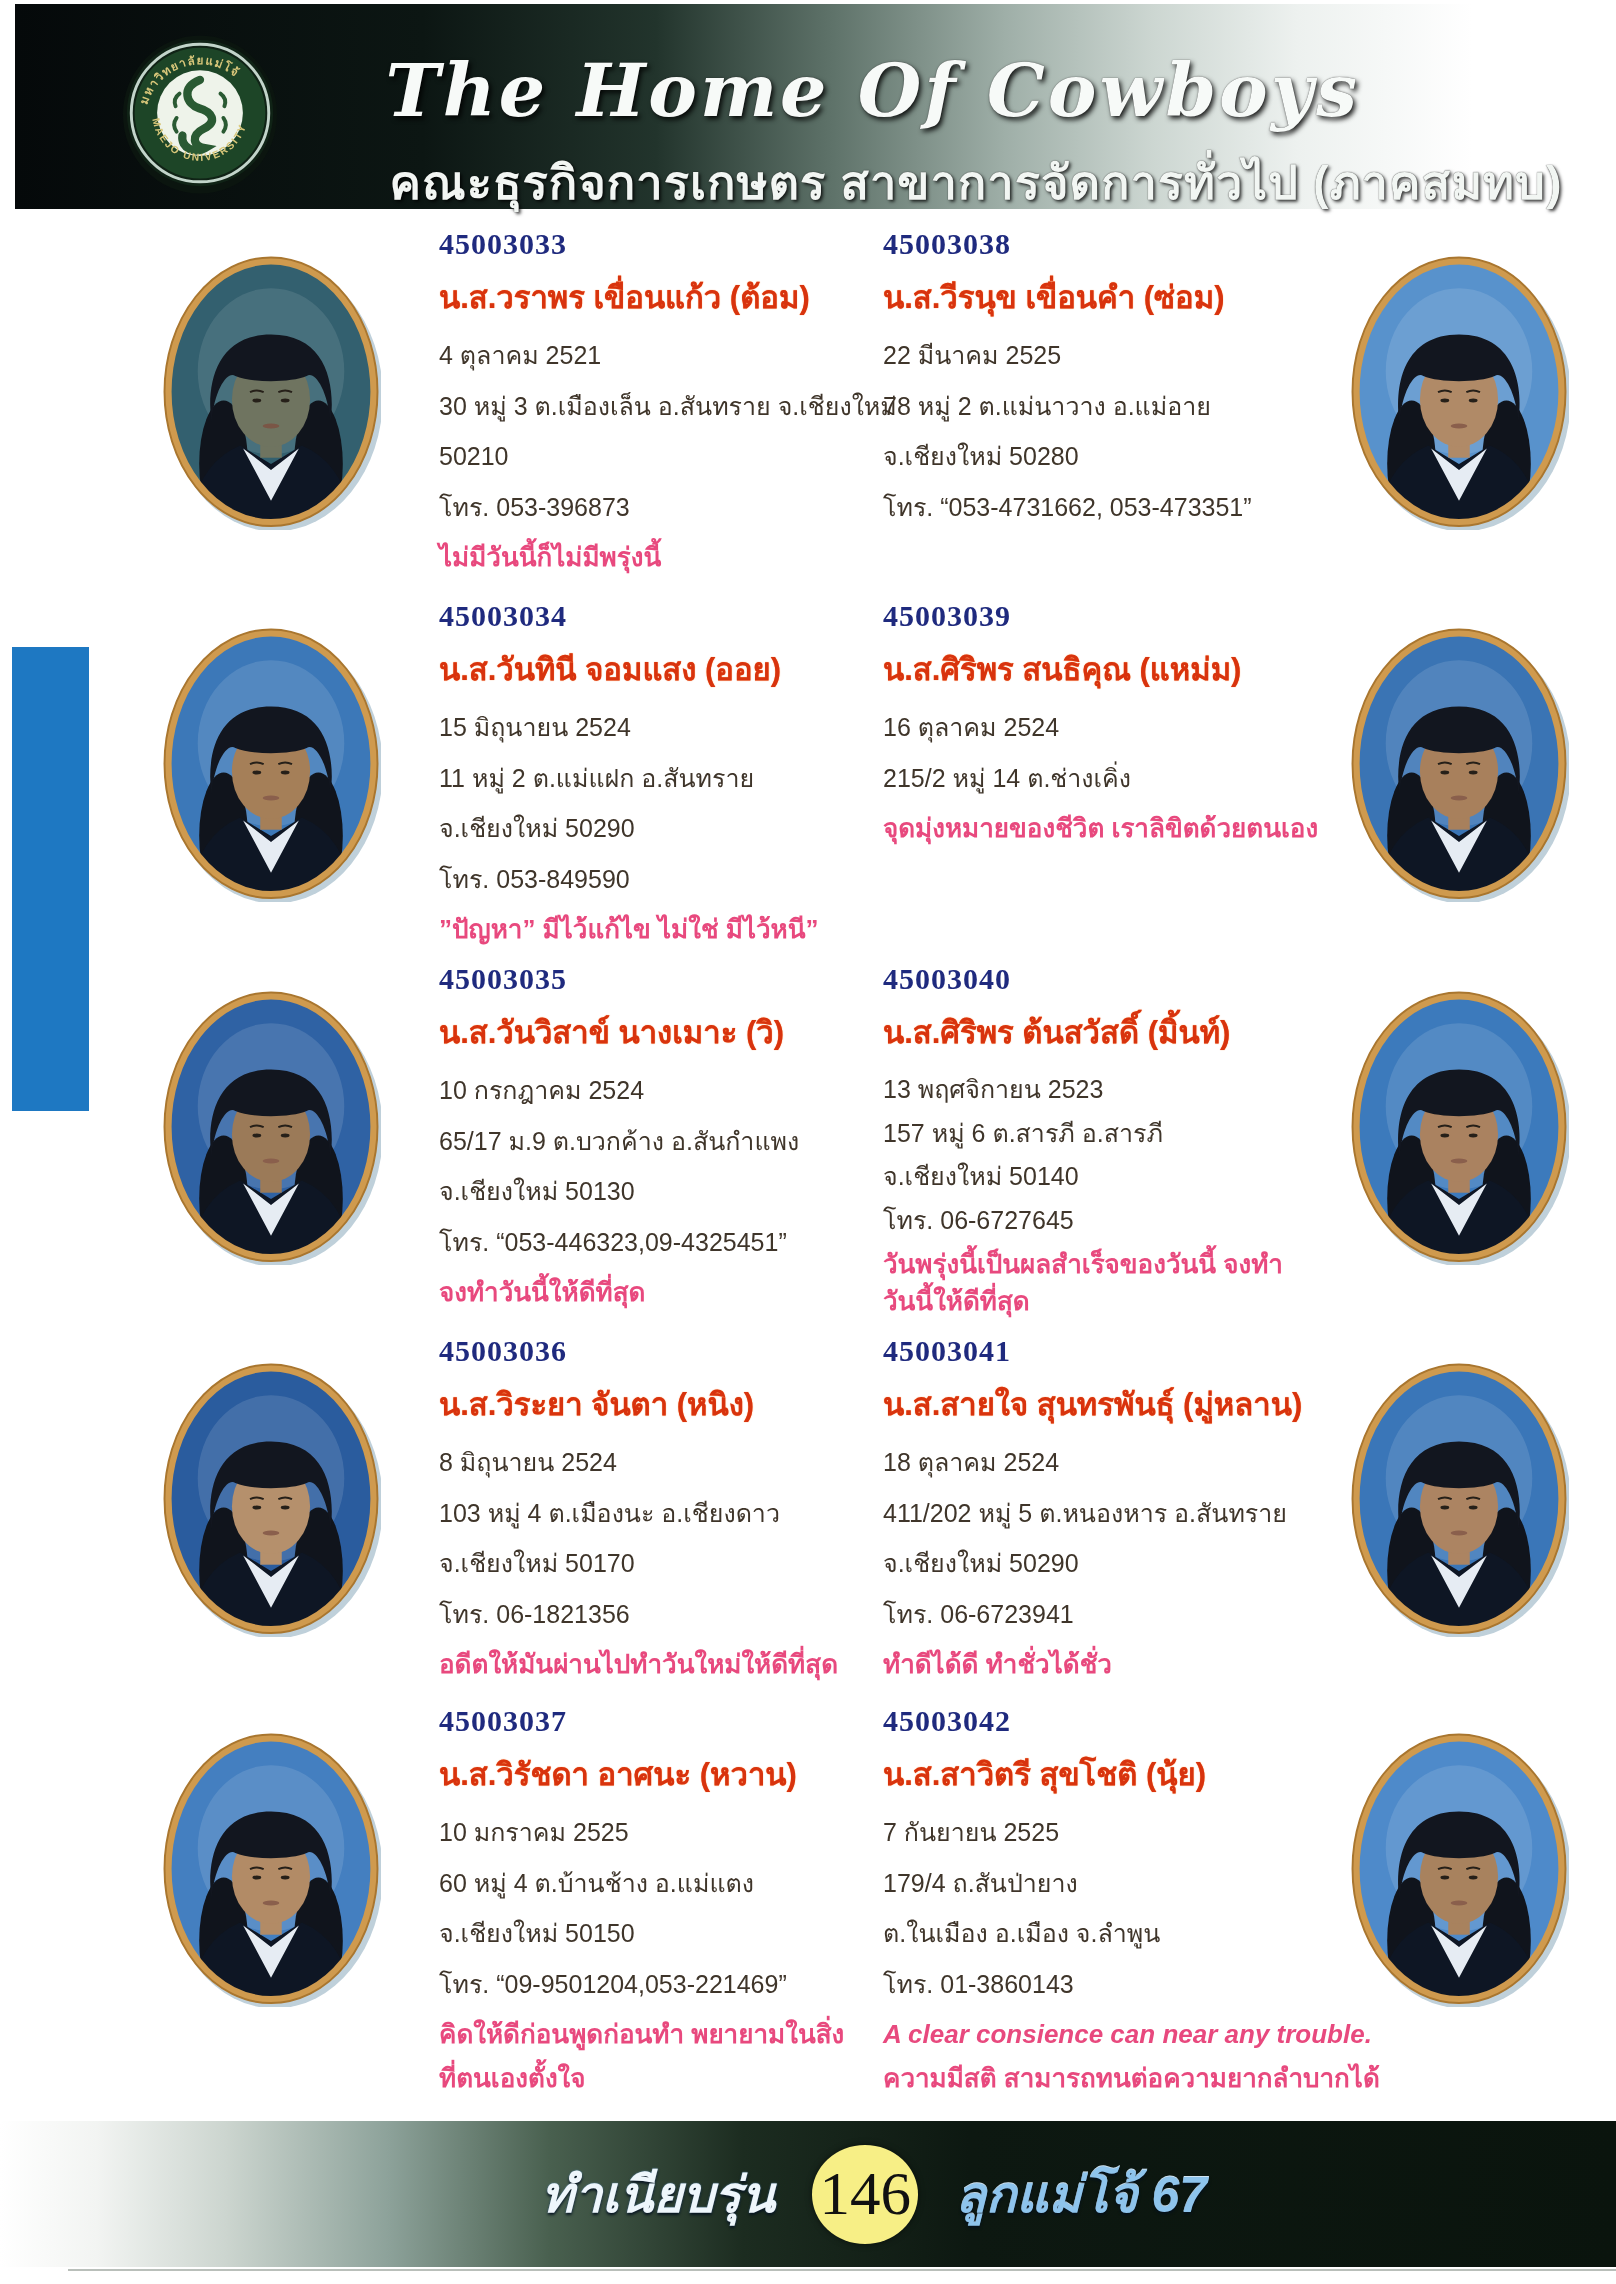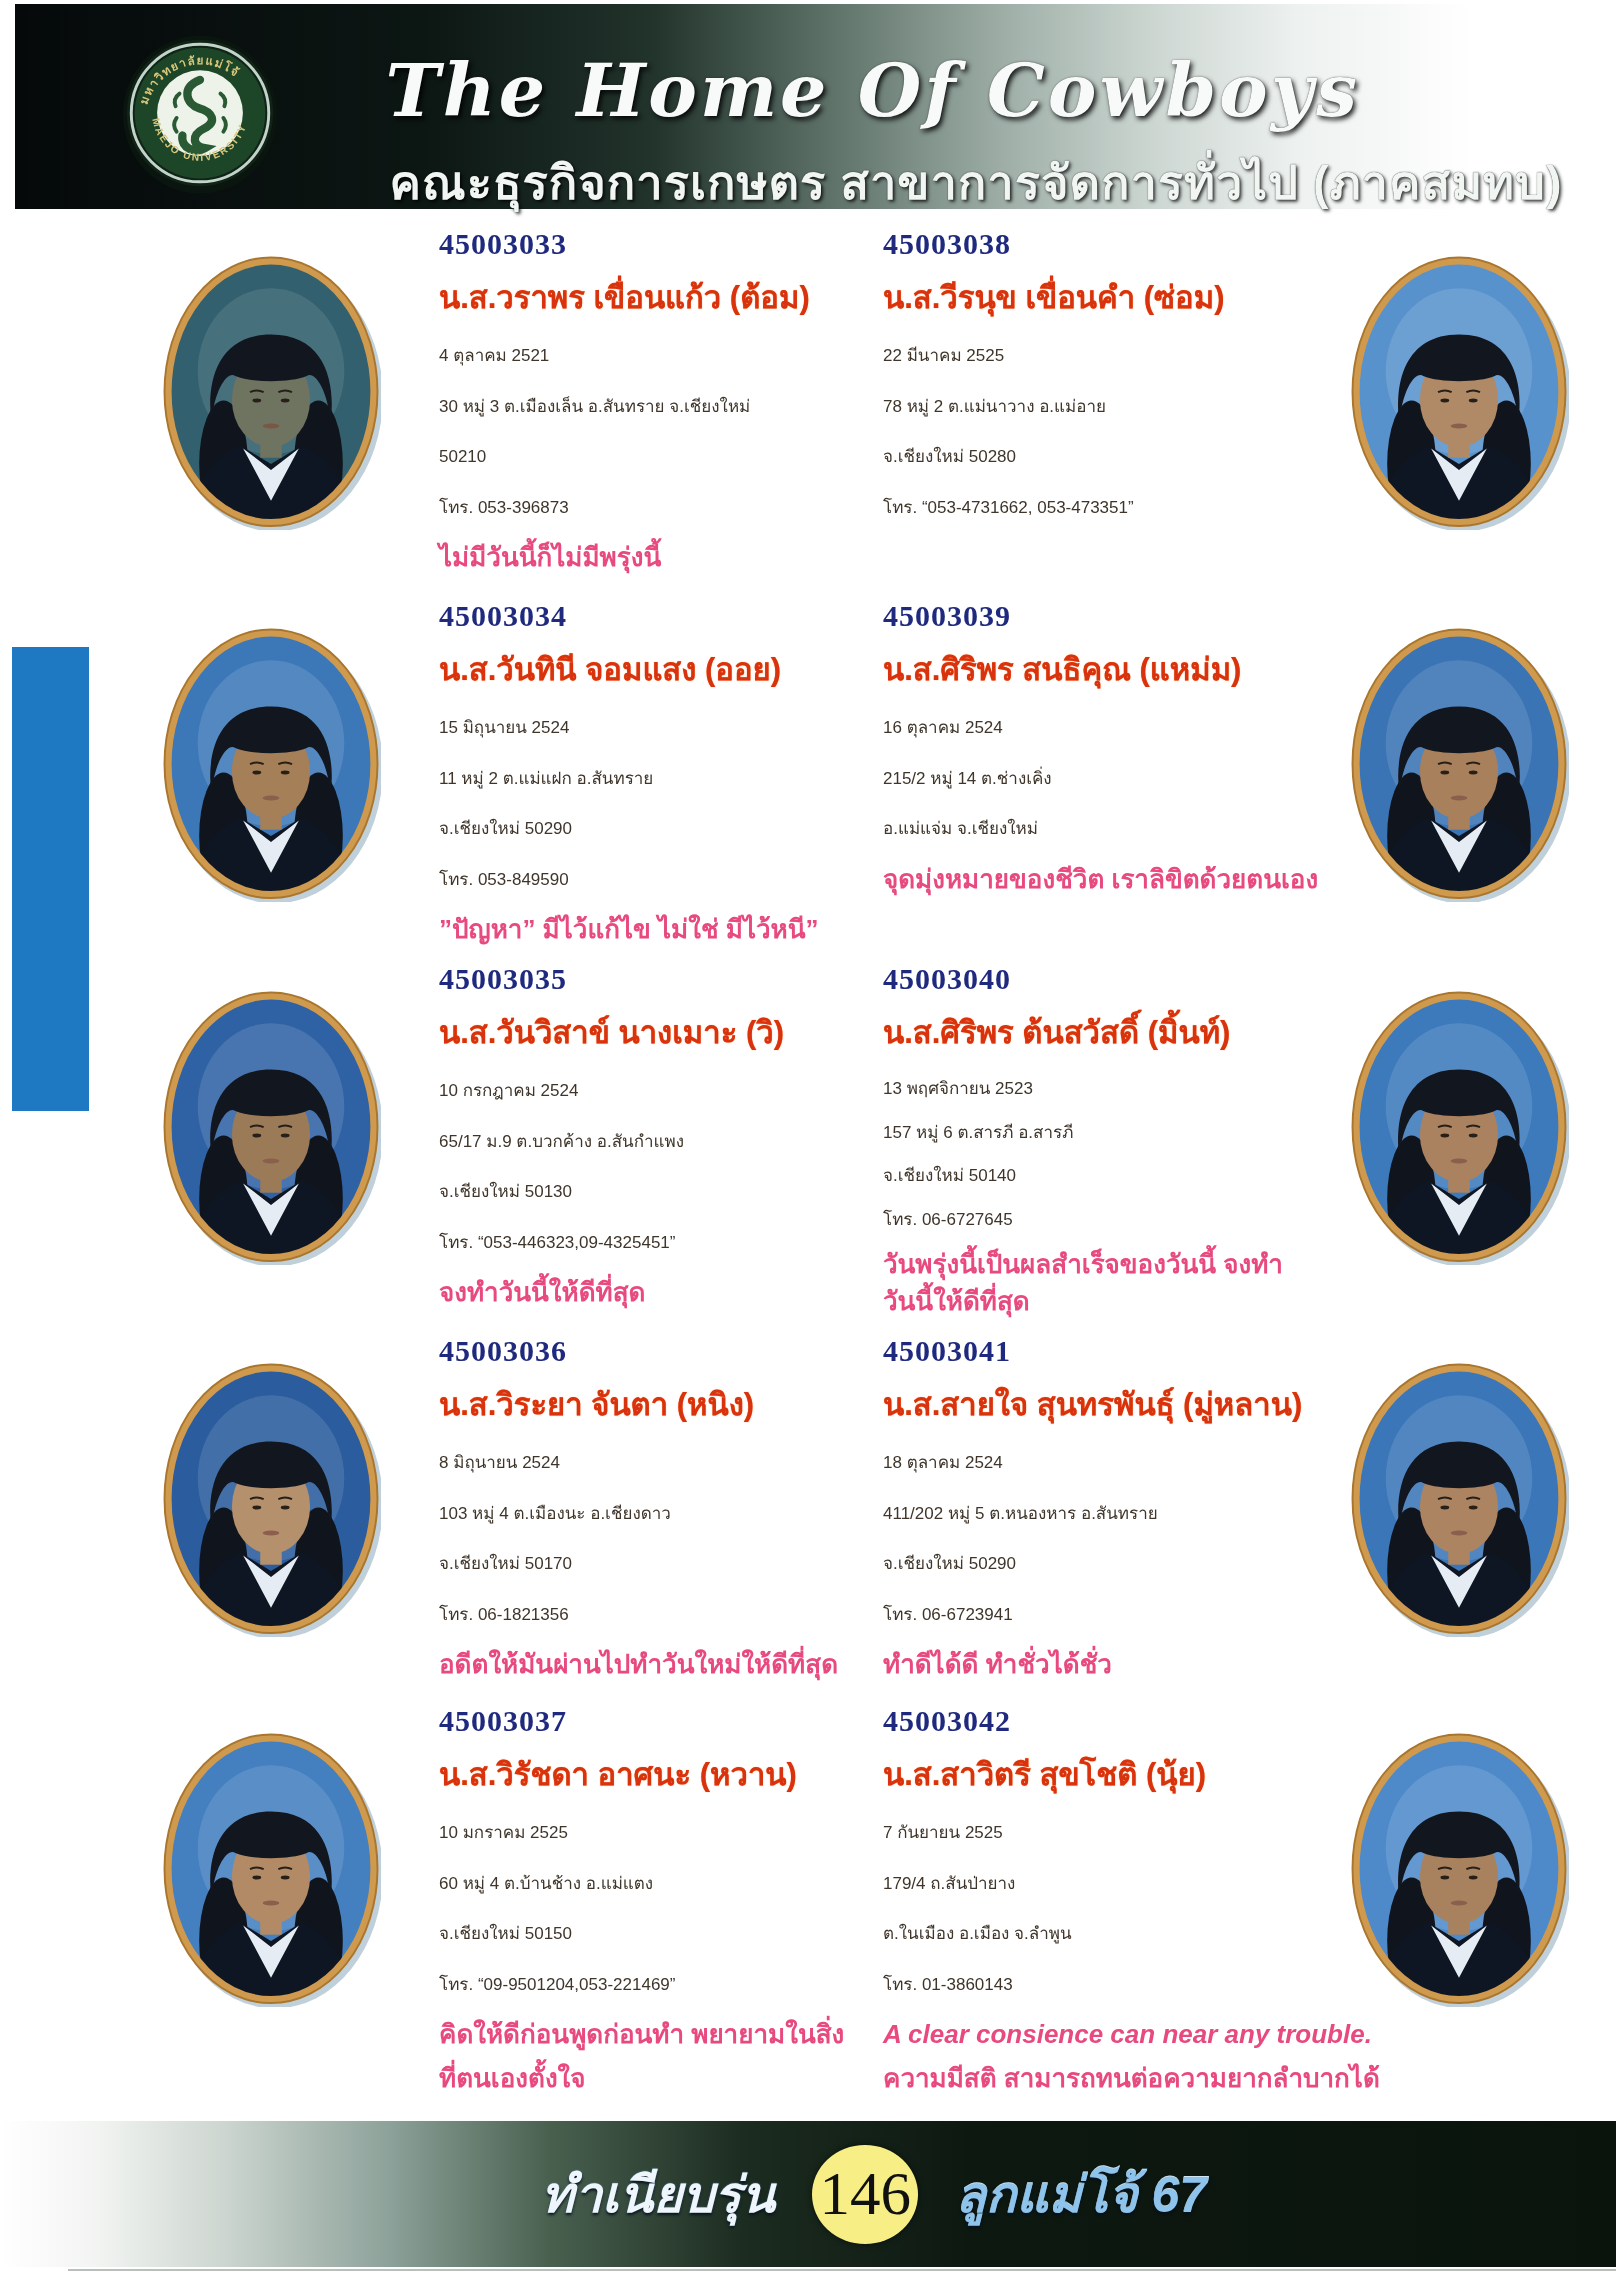--- a/index.html
+++ b/index.html
@@ -28,21 +28,21 @@
   .photo{position:absolute;width:220px;height:276px;top:27px;}
   .pl{left:161px;}
   .pr{left:1349px;}
   .info{position:absolute;top:0;}
   .il{left:439px;width:410px;}
   .ir{left:883px;width:459px;}
   .sid{font-family:"Liberation Serif", serif;font-size:30px;font-weight:bold;color:#1f2a7e;
        letter-spacing:1px;line-height:34px;margin-bottom:17.6px;white-space:nowrap;}
   .sname{font-size:31px;font-weight:bold;color:#d8330e;line-height:38px;margin-bottom:21.5px;
        white-space:nowrap;text-shadow:0 0 1px #ff7d2e;}
-  .detail{font-size:17px;color:#3f352a;line-height:35px;margin-bottom:15.6px;white-space:nowrap;}
+  .detail{font-size:25px;color:#3f352a;line-height:35px;margin-bottom:15.6px;white-space:nowrap;}
   .motto{font-size:26px;font-weight:bold;color:#e8497e;line-height:35px;margin-bottom:8.8px;
        white-space:nowrap;}
   .motto-en{font-style:italic;}
   .compact .detail{line-height:32px;margin-bottom:11.7px;}
   .compact .motto{line-height:32px;margin-bottom:4.9px;}
 
   
   .footer{position:absolute;left:0;top:2121px;width:1616px;height:146px;
     background:linear-gradient(90deg,#ffffff 0%,#f2f4f2 6%,#ccd5cf 14%,#8da29a 24%,
                #49604f 34%,#1c2c20 46%,#0d1811 60%,#0a140d 100%);}
@@ -209,21 +209,20 @@
       <div class="motto">”ปัญหา” มีไว้แก้ไข ไม่ใช่ มีไว้หนี”</div>
     </div>
   </div>
 
   <div class="entry" style="top:599px">
     <div class="info ir">
       <div class="sid">45003039</div>
       <div class="sname">น.ส.ศิริพร สนธิคุณ (แหม่ม)</div>
       <div class="detail">16 ตุลาคม 2524</div>
       <div class="detail">215/2 หมู่ 14 ต.ช่างเคิ่ง</div>
-      <div class="detail">อ.แม่แจ่ม จ.เชียงใหม่</div>
       <div class="motto">จุดมุ่งหมายของชีวิต เราลิขิตด้วยตนเอง</div>
     </div>
     <div class="photo pr">
       <svg width="220" height="276" viewBox="0 0 450 565">
         <defs>
             <clipPath id="c3">
               <ellipse cx="225" cy="282" rx="211" ry="268"></ellipse>
             </clipPath>
           </defs>
         <ellipse cx="233" cy="292" rx="221" ry="276" fill="#bfd0da"></ellipse>

